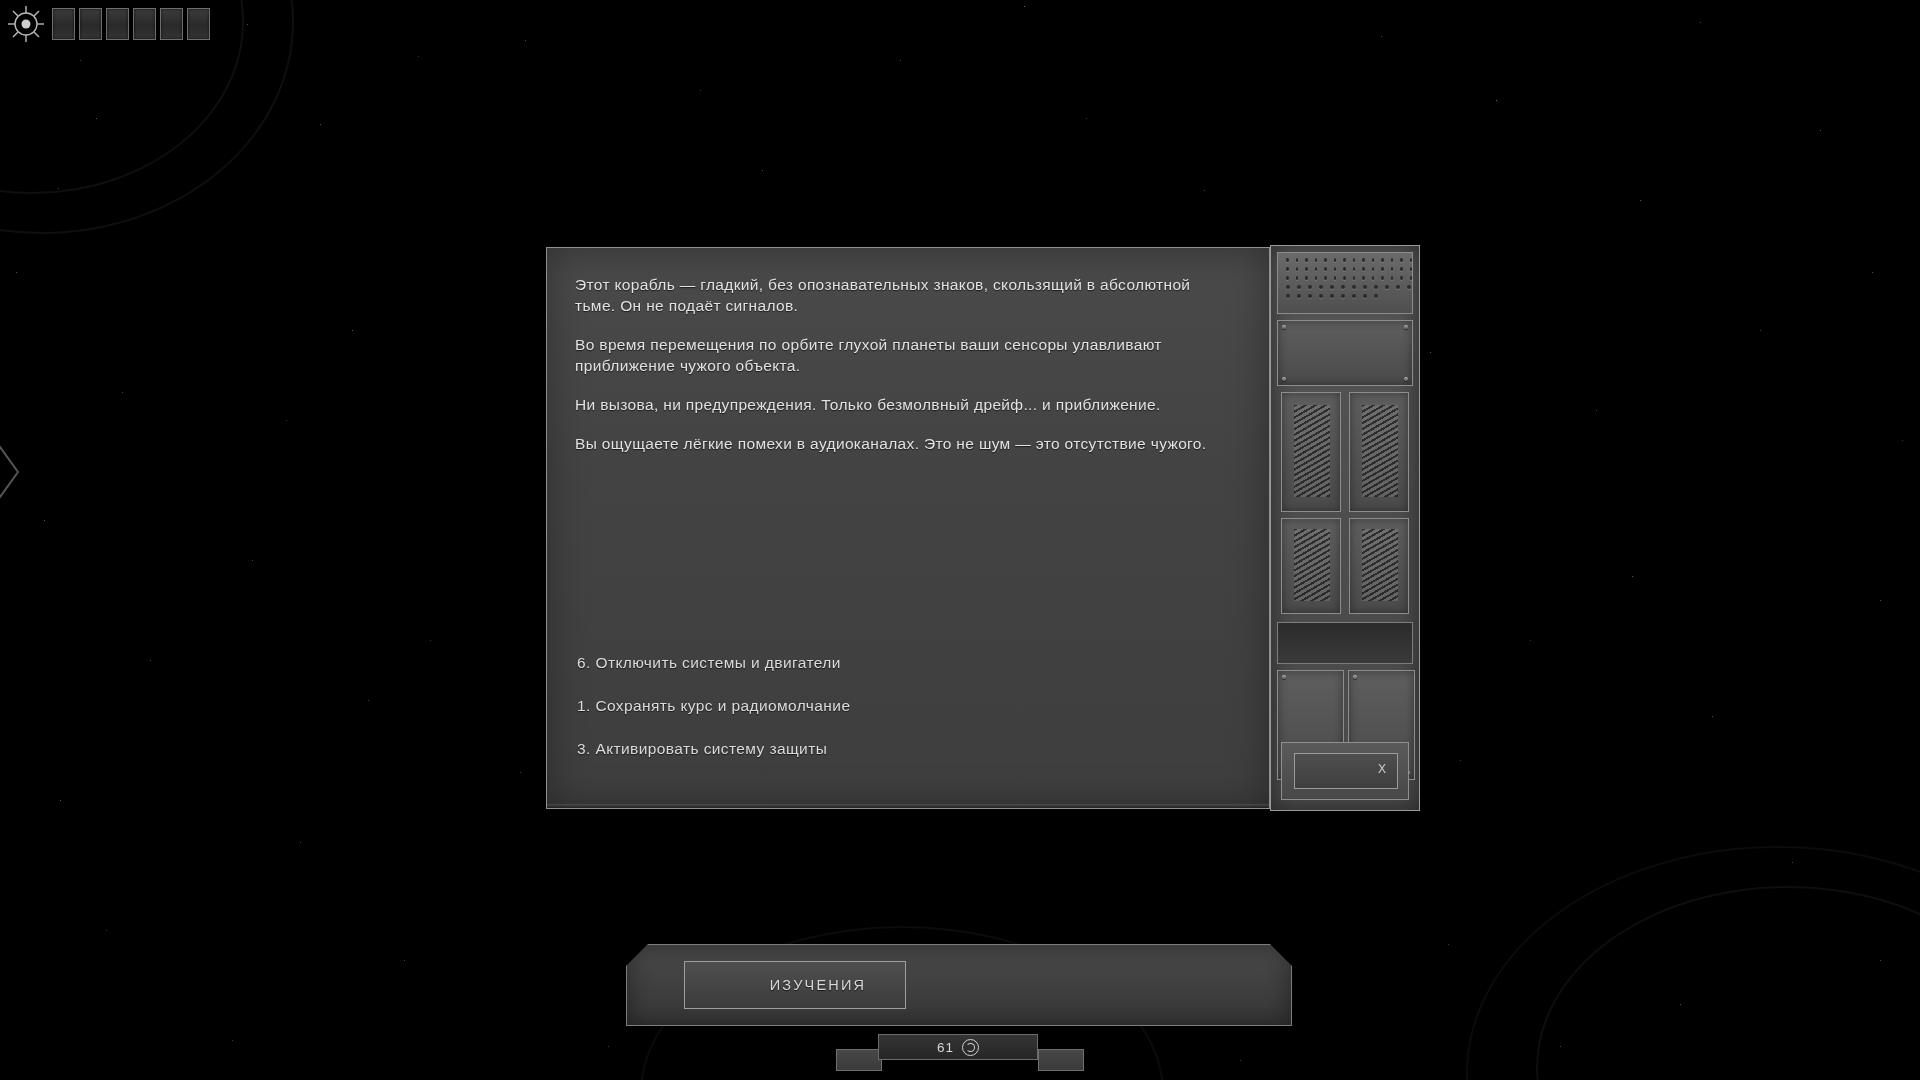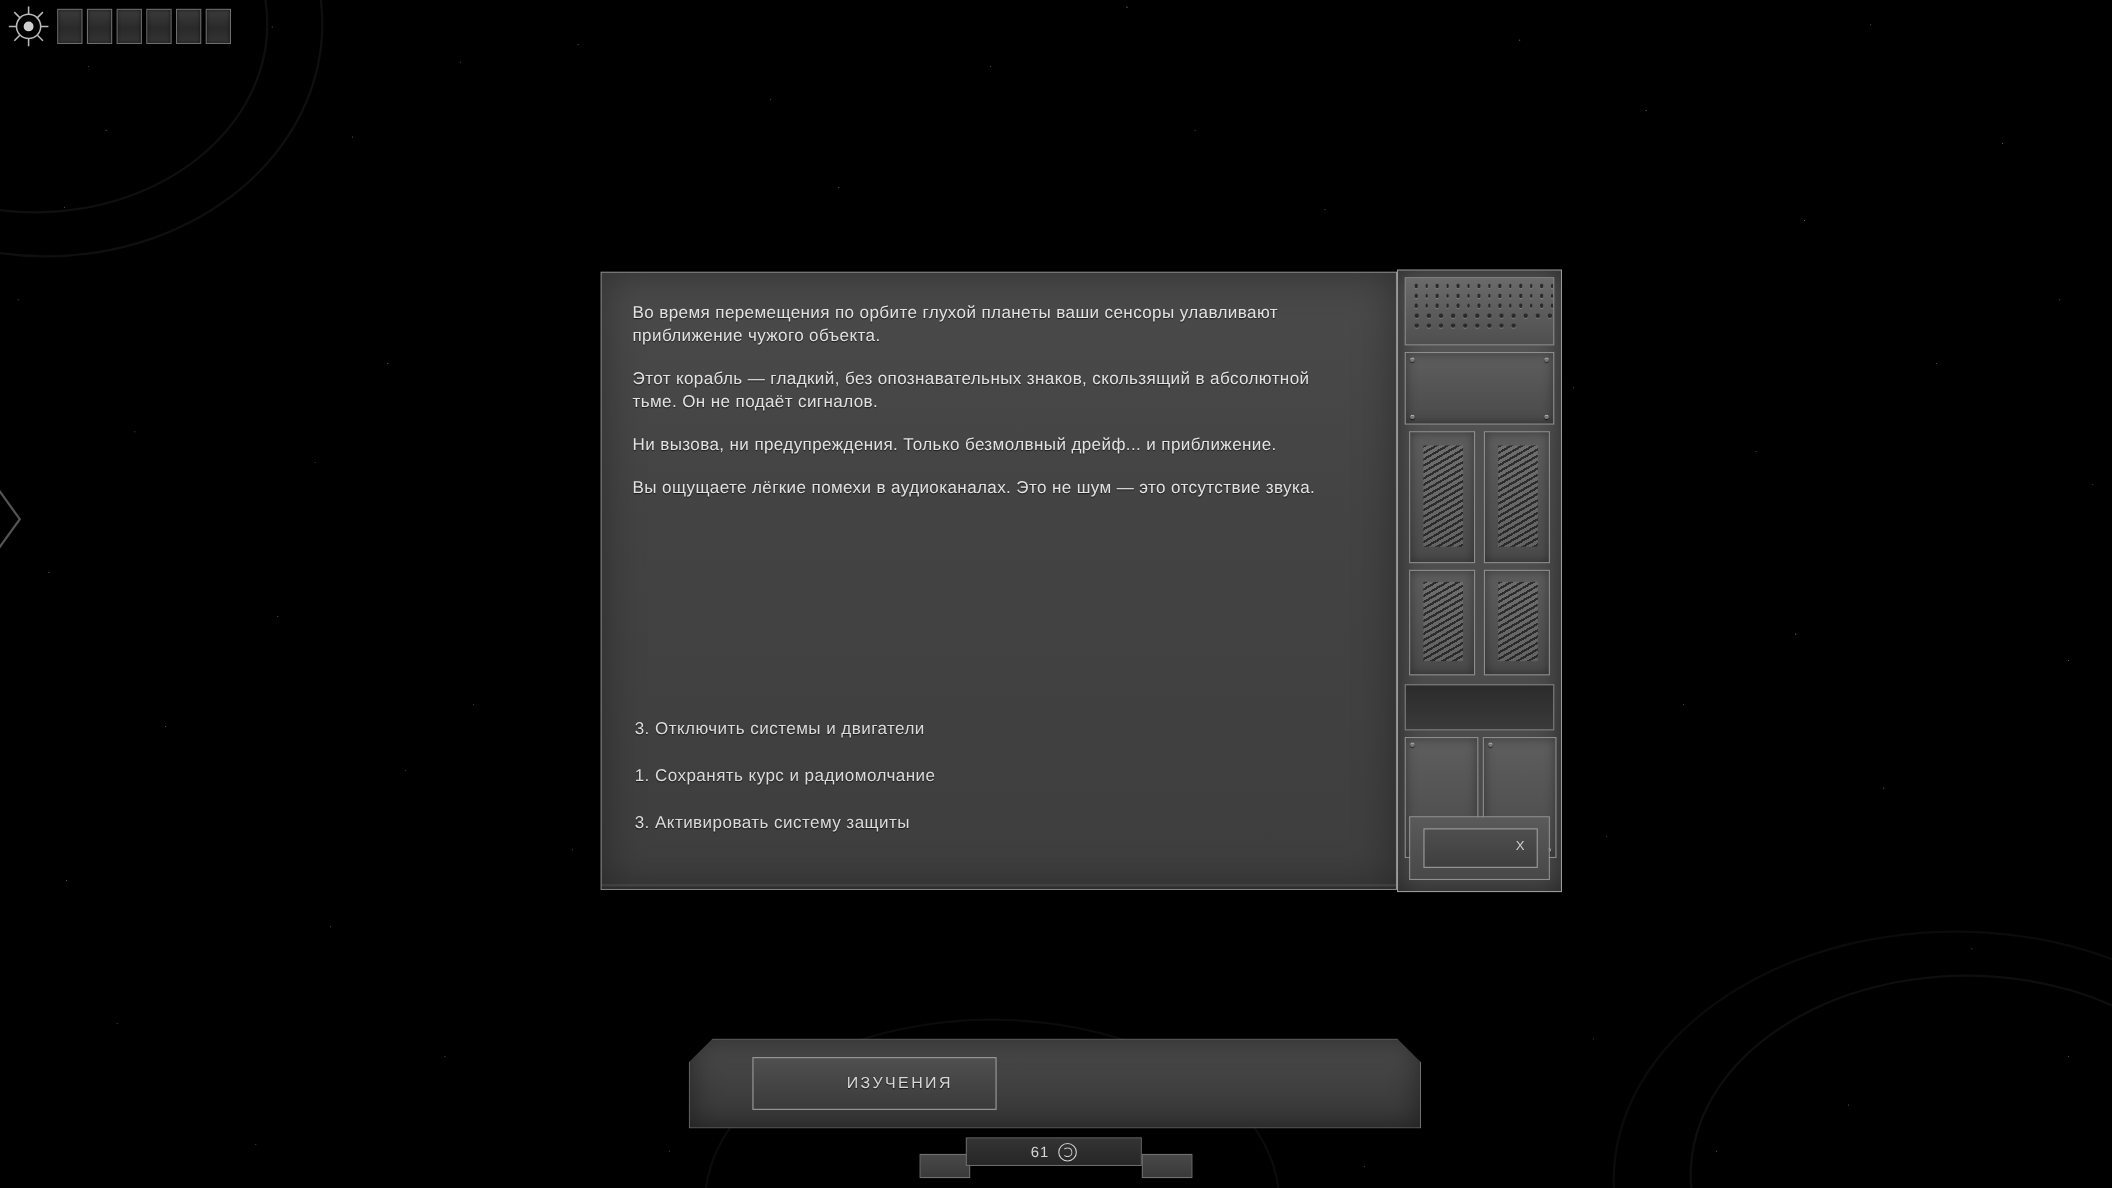--- a/index.html
+++ b/index.html
@@ -390,27 +390,27 @@
   </div>
 
   <div id="left-chevron">
     <svg width="62" height="120" viewBox="0 0 62 120">
       <polygon points="0,10 36,60 0,110" fill="none" stroke="#9a9a9a" stroke-width="2"></polygon>
       <polygon points="-20,18 12,60 -20,102" fill="#3a3a3a" stroke="#8a8a8a" stroke-width="1.5"></polygon>
     </svg>
   </div>
 
   <div id="dialog">
+    <p class="para">Этот корабль — гладкий, без опознавательных знаков, скользящий в абсолютной тьме. Он не подаёт сигналов.</p>
     <p class="para">Во время перемещения по орбите глухой планеты ваши сенсоры улавливают приближение чужого объекта.</p>
-    <p class="para">Этот корабль — гладкий, без опознавательных знаков, скользящий в абсолютной тьме. Он не подаёт сигналов.</p>
     <p class="para">Ни вызова, ни предупреждения. Только безмолвный дрейф... и приближение.</p>
-    <p class="para">Вы ощущаете лёгкие помехи в аудиоканалах. Это не шум — это отсутствие звука.</p>
+    <p class="para">Вы ощущаете лёгкие помехи в аудиоканалах. Это не шум — это отсутствие чужого.</p>
 
     <div id="choices">
-      <div class="choice">3. Отключить системы и двигатели</div>
+      <div class="choice">6. Отключить системы и двигатели</div>
       <div class="choice">1. Сохранять курс и радиомолчание</div>
       <div class="choice">3. Активировать систему защиты</div>
     </div>
   </div>
 
   <div id="machinery">
     <div id="grille">
         <div class="hole-row">
           <div class="hole"></div>
           <div class="hole"></div>

